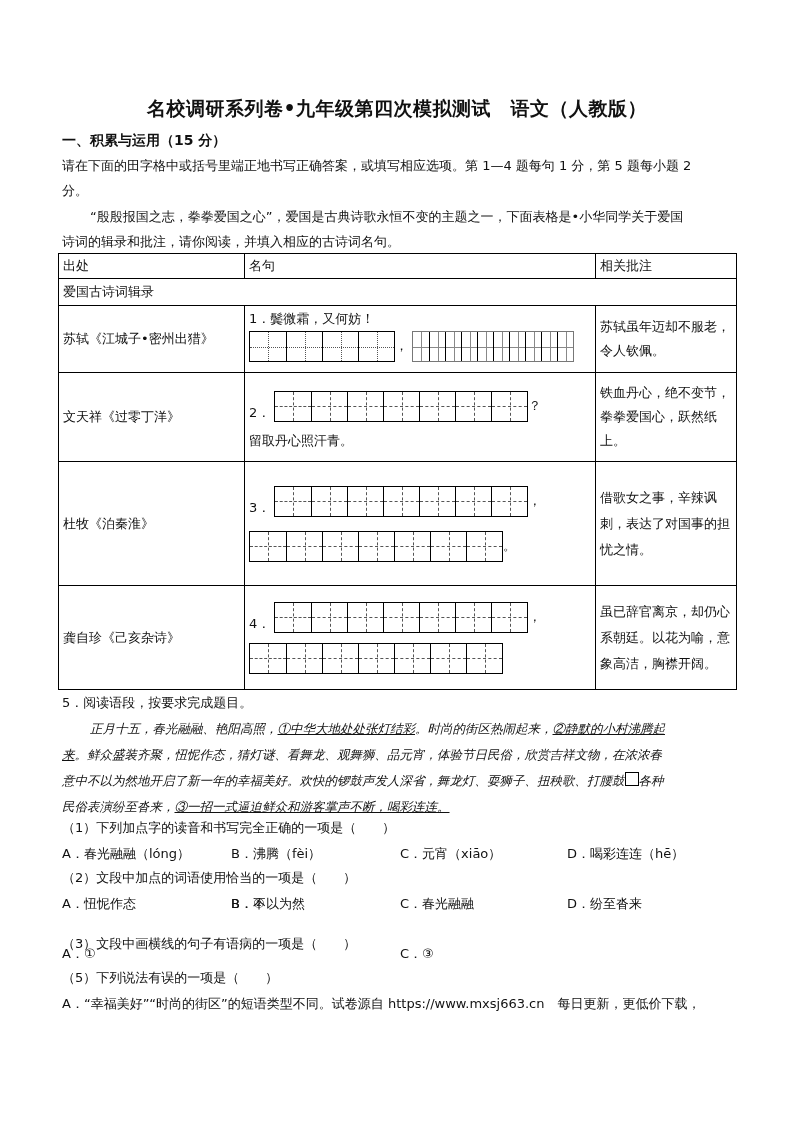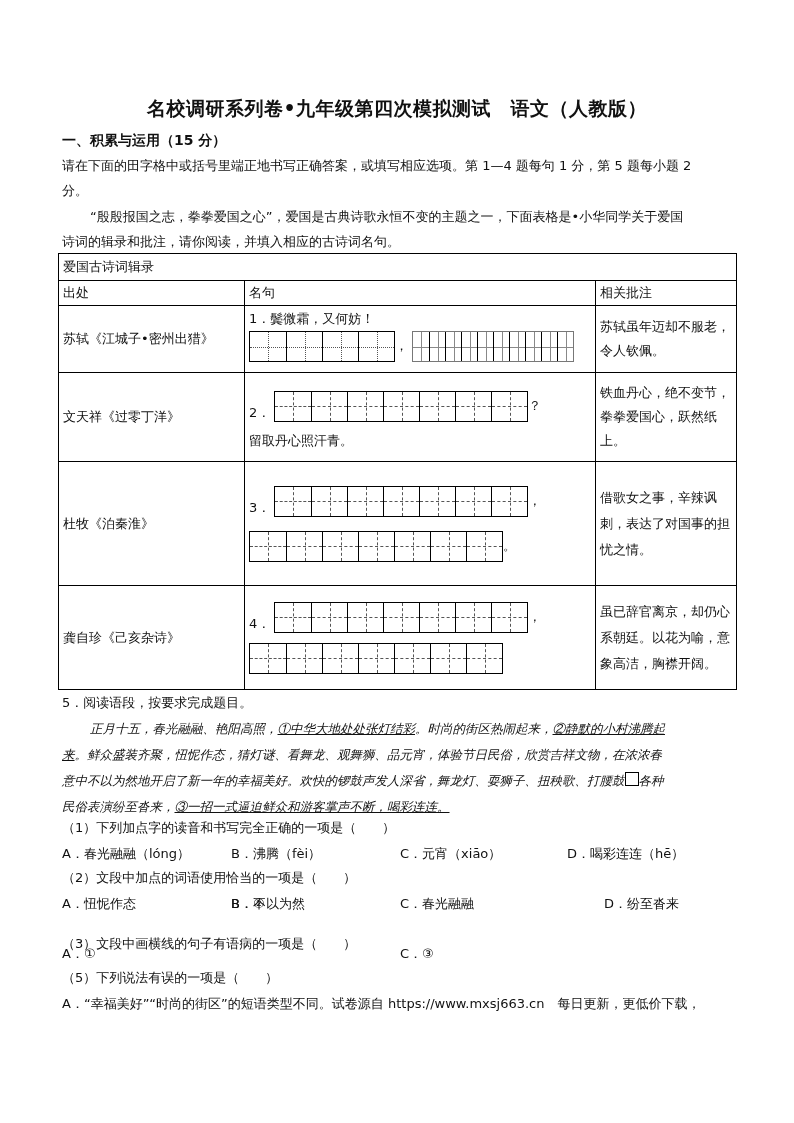--- a/index.html
+++ b/index.html
@@ -33,28 +33,28 @@
 
 <div class="abs title">名校调研系列卷•九年级第四次模拟测试　语文（人教版）</div>
 <div class="abs sec">一、积累与运用（15 分）</div>
 <div class="abs p" style="left:62px;top:153px;">请在下面的田字格中或括号里端正地书写正确答案，或填写相应选项。第 1—4 题每句 1 分，第 5 题每小题 2</div>
 <div class="abs p" style="left:62px;top:178px;">分。</div>
 <div class="abs p" style="left:90px;top:204px;">“殷殷报国之志，拳拳爱国之心”，爱国是古典诗歌永恒不变的主题之一，下面表格是•小华同学关于爱国</div>
 <div class="abs p" style="left:62px;top:229px;">诗词的辑录和批注，请你阅读，并填入相应的古诗词名句。</div>
 
 <table class="tbl">
   <tbody>
-      <tr style="height:27px;">
-        <td colspan="3">爱国古诗词辑录</td>
-      </tr>
-  <tr style="height:25px;">
+      <tr style="height:25px;">
     <td style="width:177px;">出处</td>
     <td style="width:342px;">名句</td>
     <td>相关批注</td>
   </tr>
+  <tr style="height:27px;">
+        <td colspan="3">爱国古诗词辑录</td>
+      </tr>
   <tr style="height:67px;">
     <td>苏轼《江城子•密州出猎》</td>
     <td style="vertical-align:top;padding-top:4px;">
       <div><span>1．</span><span>鬓微霜，又何妨！</span></div>
       <div style="margin-top:3px;">
         <span class="grid">
               <span class="cell sq"></span>
               <span class="cell sq"></span>
               <span class="cell sq"></span>
               <span class="cell sq"></span>
@@ -151,21 +151,21 @@
 <div class="abs p" style="left:62px;top:815px;text-align:center;">（1）下列加点字的读音和书写完全正确的一项是（　　）</div>
 <div class="opt" style="left:62px;top:845px;">A．春光融融（lóng）</div>
 <div class="opt" style="left:231px;top:845px;">B．沸腾（fèi）</div>
 <div class="opt" style="left:400px;top:845px;">C．元宵（xiāo）</div>
 <div class="opt" style="left:567px;top:845px;">D．喝彩连连（hē）</div>
 
 <div class="abs p" style="left:62px;top:865px;">（2）文段中加点的词语使用恰当的一项是（　　）</div>
 <div class="opt" style="left:62px;top:895px;">A．忸怩作态</div>
 <div class="opt" style="left:231px;top:895px;">B．不以为然</div>
 <div class="opt" style="left:400px;top:895px;">C．春光融融</div>
-<div class="opt" style="left:567px;top:895px;margin-left:37px;">D．纷至沓来</div>
+<div class="opt" style="left:567px;top:895px;">D．纷至沓来</div>
 
 <div class="abs p" style="left:62px;top:915px;margin-top:16px;">（3）文段中画横线的句子有语病的一项是（　　）</div>
 <div class="opt" style="left:62px;top:945px;">A．①</div>
 <div class="opt" style="left:231px;top:895px;">B．②</div>
 <div class="opt" style="left:400px;top:945px;">C．③</div>
 
 <div class="abs p" style="left:62px;top:965px;">（5）下列说法有误的一项是（　　）</div>
 <div class="opt" style="left:62px;top:995px;">A．“幸福美好”“时尚的街区”的短语类型不同。试卷源自  https://www.mxsj663.cn　每日更新，更低价下载，</div>
 
 </body></html>

